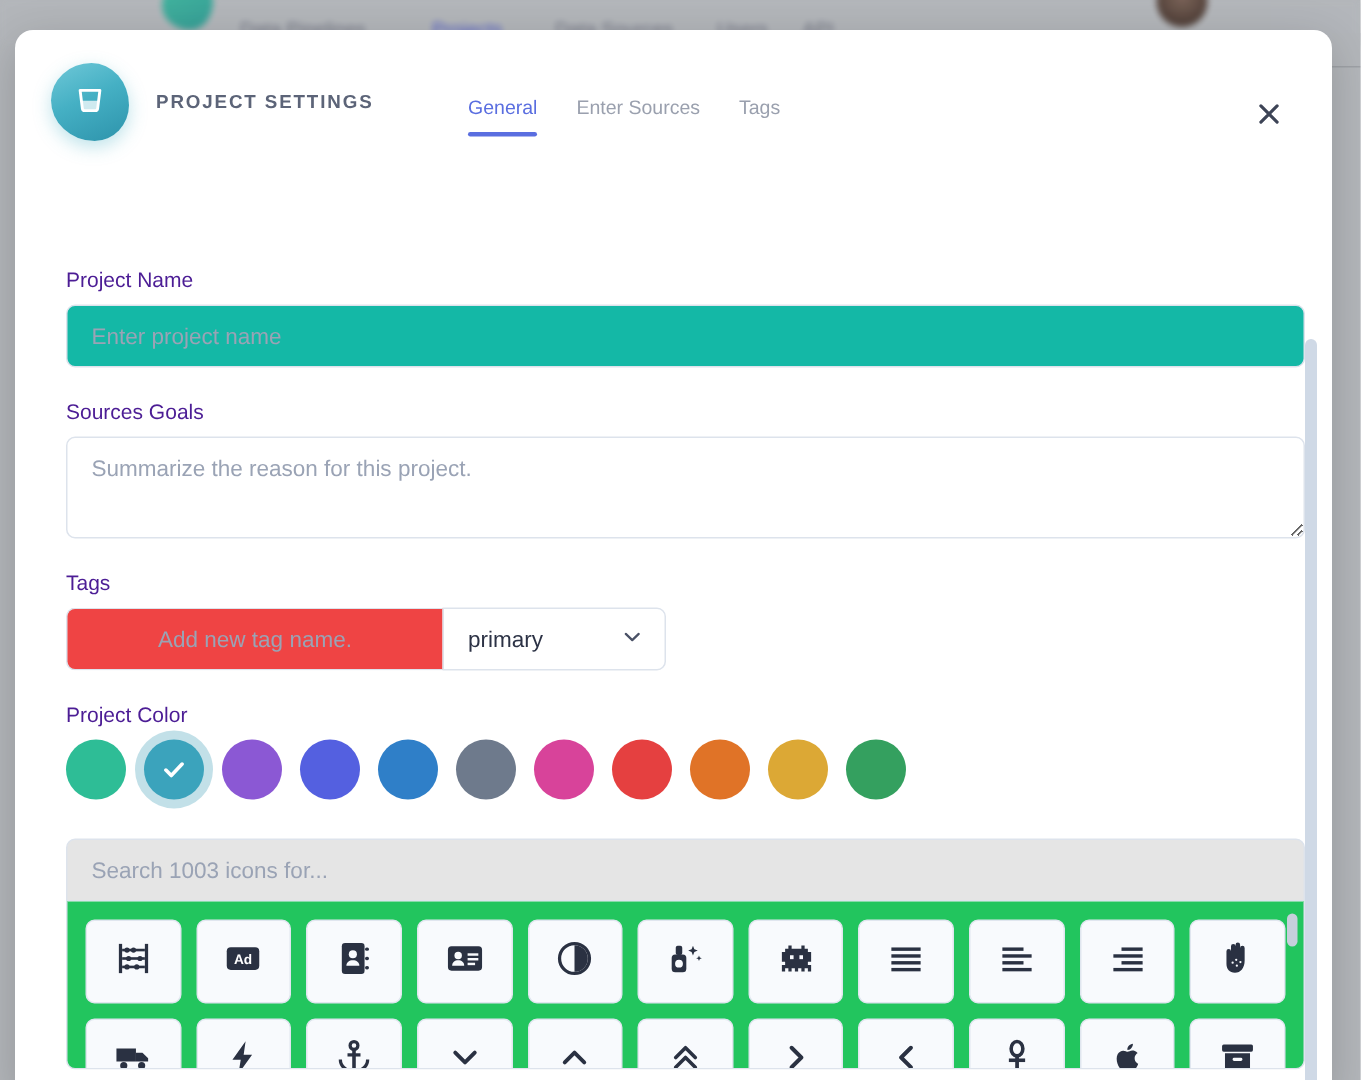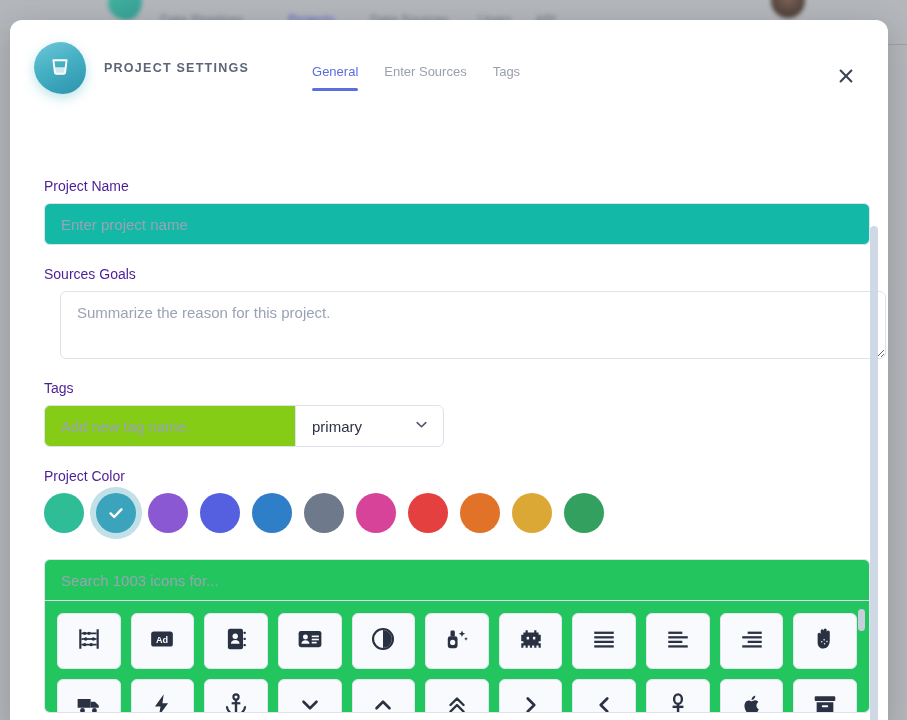--- a/index.html
+++ b/index.html
@@ -122,33 +122,34 @@
     outline: none;
   }
   .text-input::placeholder { color: #9aa3b5; }
 
   .textarea {
     width: 826px; height: 68px;
     border: 1px solid #dde3ec; border-radius: 6px;
     background: #fff; padding: 12px 16px;
     font-size: 15px; color: #2c3245;
     font-family: "Liberation Sans", sans-serif;
-    resize: vertical; outline: none; display: block; margin-left: 16px;
+    resize: vertical; outline: none; display: block;
   }
   .textarea::placeholder { color: #9aa3b5; }
 
   
   #tags-row { display: flex; width: 400px; }
   #tag-name-input {
     width: 251px; height: 42px;
     border: 1px solid #dde3ec; border-right: none;
     border-radius: 6px 0 0 6px;
     padding: 0 16px; font-size: 15px; color: #2c3245;
     font-family: "Liberation Sans", sans-serif; outline: none;
-    background: #84cc16;
+    background: #ef4444;
+    text-align: center;
   }
   #tag-name-input::placeholder { color: #9aa3b5; }
   #tag-type-select {
     width: 149px; height: 42px;
     border: 1px solid #dde3ec; border-radius: 0 6px 6px 0;
     background: #fff;
     display: flex; align-items: center; justify-content: space-between;
     padding: 0 14px 0 16px;
     font-size: 15px; color: #2c3245; cursor: pointer;
   }
@@ -163,21 +164,21 @@
   .swatch.selected {
     box-shadow: 0 0 0 6px rgba(69,162,184,.33);
   }
   .swatch .check { display: none; }
   .swatch.selected .check { display: block; }
 
   
   #icon-search {
     width: 826px; height: 42px;
     border: 1px solid #dde3ec; border-radius: 6px 6px 0 0;
-    background: #22c55e; padding: 0 16px;
+    background: #e5e5e5; padding: 0 16px;
     font-size: 15px; color: #2c3245;
     font-family: "Liberation Sans", sans-serif; outline: none;
     display: block;
   }
   #icon-search::placeholder { color: #9aa3b5; }
   #icon-panel {
     position: relative;
     width: 826px; height: 112px;
     background: #22c55e;
     border: 1px solid #dde3ec; border-top: none;

